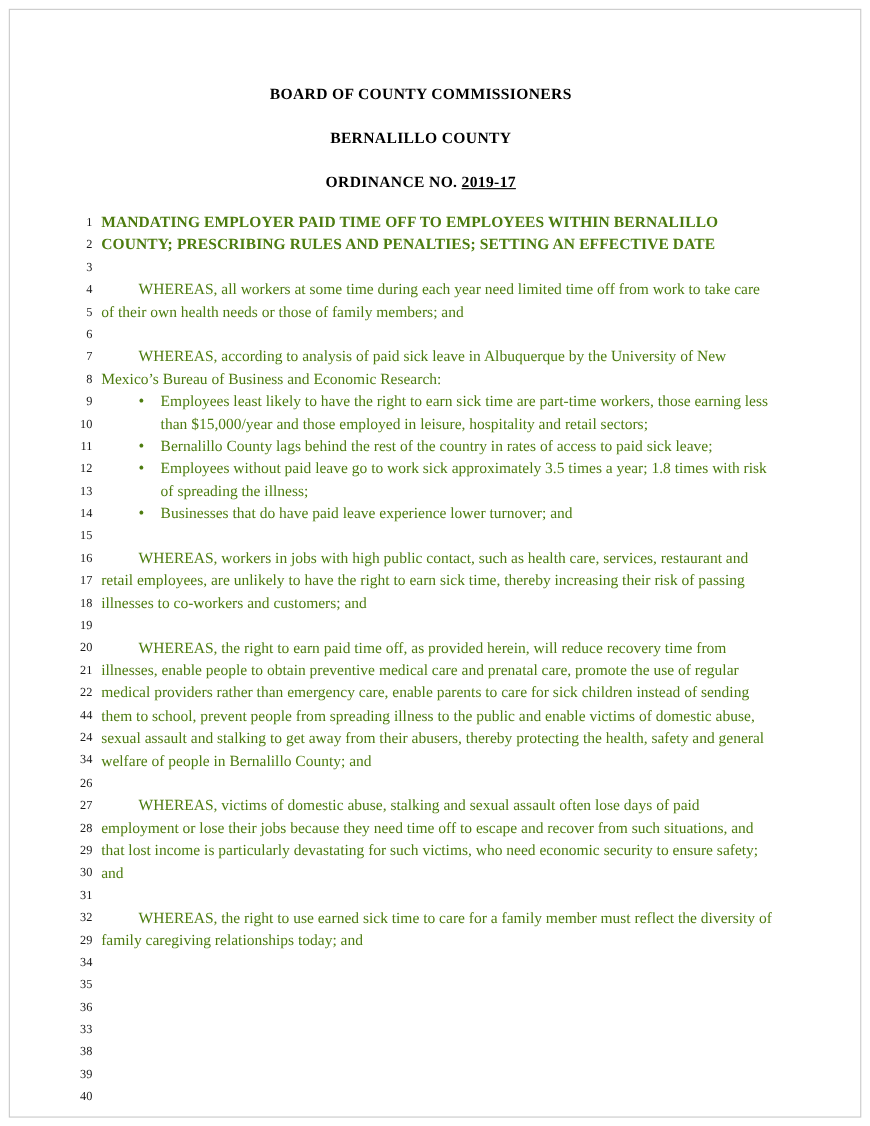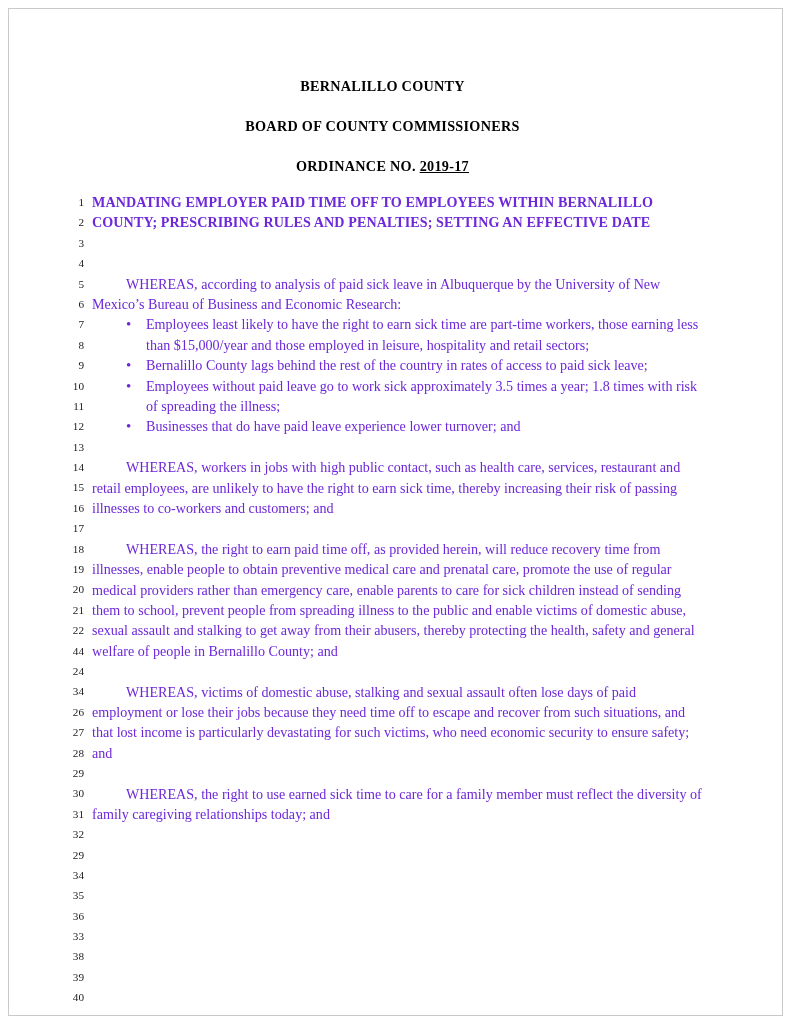--- a/index.html
+++ b/index.html
@@ -67,21 +67,21 @@
     color: #1a1a1a;
   }
   .linecol div {
     height: 20.4px;
     line-height: 20.4px;
   }
   .text-col {
     margin-left: 30px;
     font-size: 14.1px;
     line-height: 20.4px;
-    color: #6d28d9;
+    color: #4d7c0f;
     text-align: left;
   }
   .para {
     margin: 0;
   }
   .title-para {
     font-weight: bold;
     letter-spacing: 0.1px;
   }
   .blank {
@@ -109,22 +109,22 @@
   }
 </style>
 </head>
 <body>
 
 <div class="page">
   <div class="page-border"></div>
   <div class="content">
 
     <div class="heading-block">
+      <div class="heading-line">BOARD OF COUNTY COMMISSIONERS</div>
       <div class="heading-line">BERNALILLO COUNTY</div>
-      <div class="heading-line">BOARD OF COUNTY COMMISSIONERS</div>
       <div class="heading-line">
         <span>ORDINANCE NO.</span>
         <span class="ord-num">2019-17</span>
       </div>
     </div>
 
     <div class="body-area">
 
       <div class="linecol">
         <div>1</div>
@@ -167,20 +167,21 @@
         <div>38</div>
         <div>39</div>
         <div>40</div>
       </div>
 
       <div class="text-col">
 
         <p class="para title-para">MANDATING EMPLOYER PAID TIME OFF TO EMPLOYEES WITHIN BERNALILLO COUNTY; PRESCRIBING RULES AND PENALTIES; SETTING AN EFFECTIVE DATE</p>
         <div class="blank"></div>
 
+        <p class="para indent">WHEREAS, all workers at some time during each year need limited time off from work to take care of their own health needs or those of family members; and</p>
         <div class="blank"></div>
 
         <p class="para indent">WHEREAS, according to analysis of paid sick leave in Albuquerque by the University of New Mexico’s Bureau of Business and Economic Research:</p>
 
         <ul class="bullets">
           <li>
             <span class="dot">•</span>
             <span>Employees least likely to have the right to earn sick time are part-time workers, those earning less than $15,000/year and those employed in leisure, hospitality and retail sectors;</span>
           </li>
           <li>

